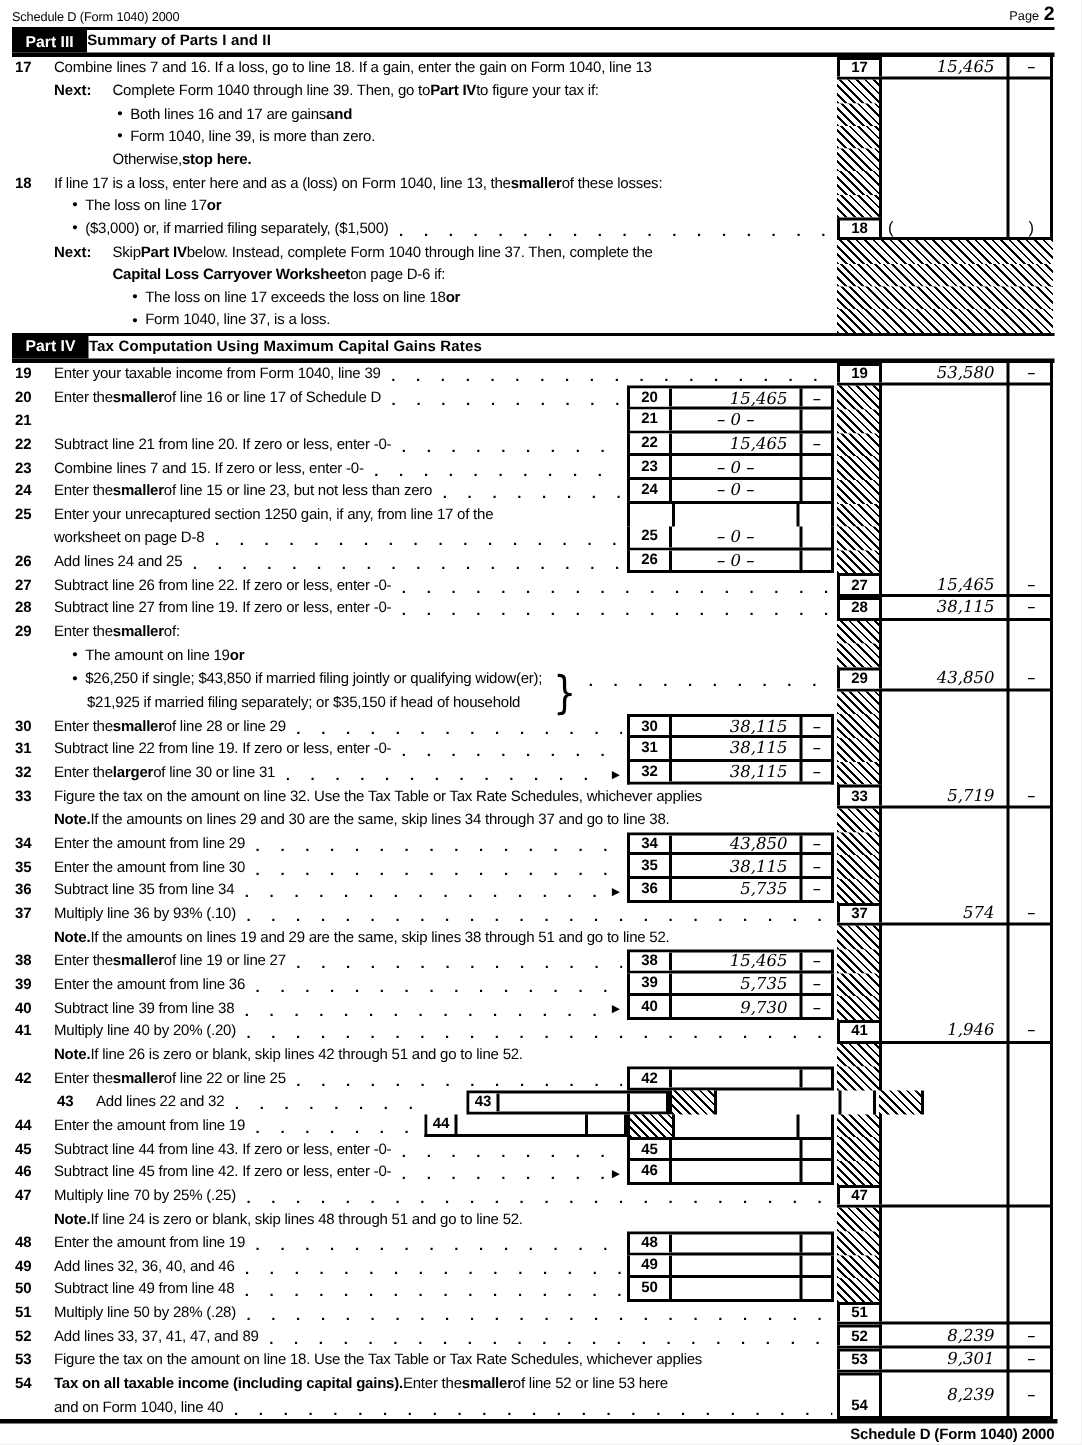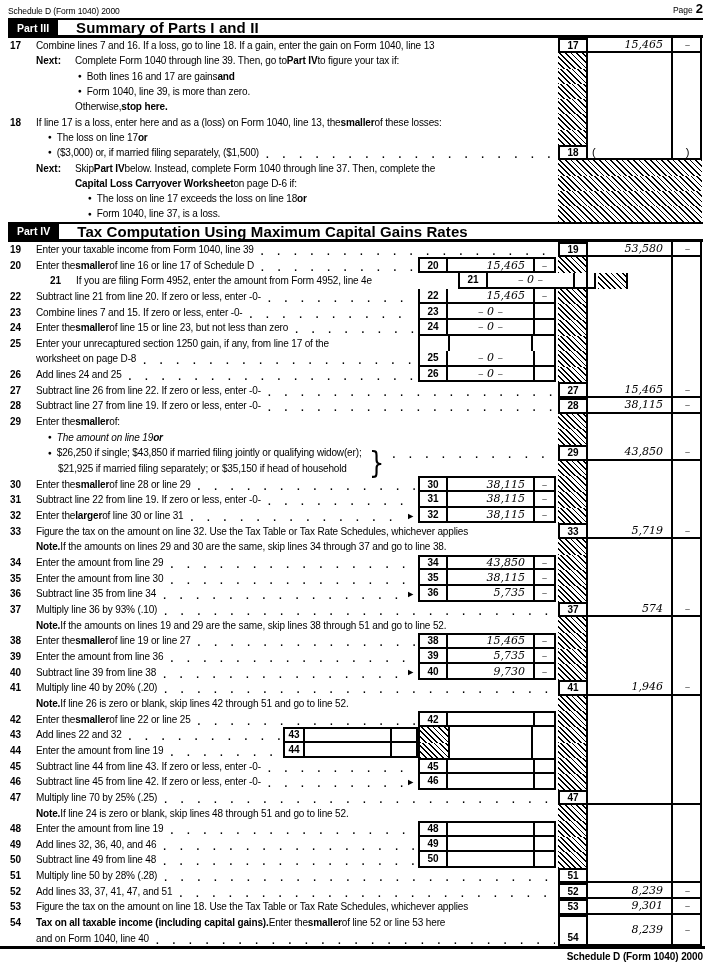--- a/index.html
+++ b/index.html
@@ -5,21 +5,21 @@
   html,body{margin:0;padding:0;background:#e8e8e8}
   .page{position:relative;width:721px;height:963px;background:#fff;color:#000;
         font-family:"Liberation Sans",sans-serif;overflow:hidden}
   .hdr{position:relative;height:18px}
   .hdr-left{position:absolute;left:8px;top:6px;font-size:8.5px;letter-spacing:-0.1px}
   .hdr-right{position:absolute;right:18px;top:2px;font-size:8.5px;display:flex;align-items:flex-end;gap:3px}
   .hdr-right .pgnum{font-weight:bold;font-size:13px;line-height:13px}
   .bar{position:relative;margin:0 18px 0 8px;height:15px;border-top:2px solid #000;border-bottom:3px solid #000;
        display:flex;align-items:stretch;background:#fff}
   .badge{background:#000;color:#fff;font-weight:bold;font-size:10.5px;padding:0 9px;display:flex;align-items:center;flex:none}
-  .bar-title{font-weight:bold;font-size:15px;margin-left:18px;display:flex;align-items:center;letter-spacing:0.1px}
+  .bar-title{font-weight:bold;font-size:10px;display:flex;align-items:center;letter-spacing:0.1px}
   .body{position:relative}
   .vline{position:absolute;top:0;bottom:0;width:2px;background:#000;z-index:1}
   .row{position:relative}
   .lnum{position:absolute;left:10px;top:0;bottom:0;display:flex;align-items:center;font-weight:bold;font-size:10px}
   .nextlbl{position:absolute;left:36px;top:0;bottom:0;display:flex;align-items:center;font-weight:bold;font-size:10px}
   .txt{position:absolute;top:0;bottom:0;display:flex;align-items:center;font-size:10px;letter-spacing:-0.15px;
        white-space:nowrap;overflow:hidden}
   .txt.ov{overflow:visible}
   .i0{left:36px}.i1{left:75px}.i2{left:78px}.i3{left:88px}.i4{left:48px}.i5{left:58px}
   .cut-outer{right:166px}.cut-a{right:306px}.cut-b{right:441px}
@@ -224,25 +224,22 @@
           <span> of line 16 or line 17 of Schedule D</span>
           <span class="dots">. . . . . . . . . . . . . . . . . . . . . . . . . . . . . . . . . . . . . . . . . . . . . . . . . . . . . . . . . . . . </span>
         </div>
         <div class="hstrip"></div>
         <div class="ibox ft">
           <span class="inum">20</span>
           <span class="ival">15,465</span>
           <span class="icents">–</span>
         </div>
       </div>
-      <div class="row" style="height: 15.67px; margin-left: 40px;">
+      <div class="row" style="height: 15.67px;">
         <span class="lnum">21</span>
-        <div class="txt i0 cut-a">
-          <span>If you are filing Form 4952, enter the amount from Form 4952, line 4e</span>
-        </div>
         <div class="hstrip"></div>
         <div class="ibox">
           <span class="inum">21</span>
           <span class="ival zero">– 0 –</span>
           <span class="icents"></span>
         </div>
       </div>
       <div class="row" style="height: 15.67px;">
         <span class="lnum">22</span>
         <div class="txt i0 cut-a">
@@ -346,21 +343,21 @@
       </div>
       <div class="row" style="height: 15.67px;">
         <span class="lnum">29</span>
         <div class="txt i0 cut-outer">
           <span>Enter the </span>
           <span class="b">smaller</span>
           <span> of:</span>
         </div>
         <div class="hstrip"></div>
       </div>
-      <div class="row" style="height: 15.67px; font-style: italic;">
+      <div class="row" style="height: 15.67px;">
         <div class="txt i4 cut-outer">
           <span class="bullet">●</span>
           <span>The amount on line 19 </span>
           <span class="b">or</span>
         </div>
         <div class="hstrip"></div>
       </div>
       <div class="row" style="height: 15.67px;">
         <div class="txt i4 cut-outer ov">
           <span class="bullet">●</span>
@@ -570,21 +567,21 @@
           <span> of line 22 or line 25</span>
           <span class="dots">. . . . . . . . . . . . . . . . . . . . . . . . . . . . . . . . . . . . . . . . . . . . . . . . . . . . . . . . . . . . </span>
         </div>
         <div class="hstrip"></div>
         <div class="ibox ft">
           <span class="inum">42</span>
           <span class="ival"></span>
           <span class="icents"></span>
         </div>
       </div>
-      <div class="row" style="height: 15.67px;">
+      <div class="row" style="height: 15.67px; margin-left: 28px;">
         <span class="lnum">43</span>
         <div class="txt i0 cut-b">
           <span>Add lines 22 and 32</span>
           <span class="dots">. . . . . . . . . . . . . . . . . . . . . . . . . . . . . . . . . . . . . . . . . . . . . . . . . . . . . . . . . . . . </span>
         </div>
         <div class="hstrip"></div>
         <div class="ahatch"></div>
         <div class="aopen nl">
           <i class="vd2"></i>
         </div>
@@ -704,21 +701,21 @@
         </div>
         <div class="obox">
           <span class="onum">51</span>
           <span class="oval"></span>
           <span class="ocents"></span>
         </div>
       </div>
       <div class="row" style="height: 15.67px;">
         <span class="lnum">52</span>
         <div class="txt i0 cut-outer">
-          <span>Add lines 33, 37, 41, 47, and 51</span>
+          <span>Add lines 33, 37, 41, 47, and 89</span>
           <span class="dots">. . . . . . . . . . . . . . . . . . . . . . . . . . . . . . . . . . . . . . . . . . . . . . . . . . . . . . . . . . . . </span>
         </div>
         <div class="obox">
           <span class="onum">52</span>
           <span class="oval">8,239</span>
           <span class="ocents">–</span>
         </div>
       </div>
       <div class="row" style="height: 15.67px;">
         <span class="lnum">53</span>

